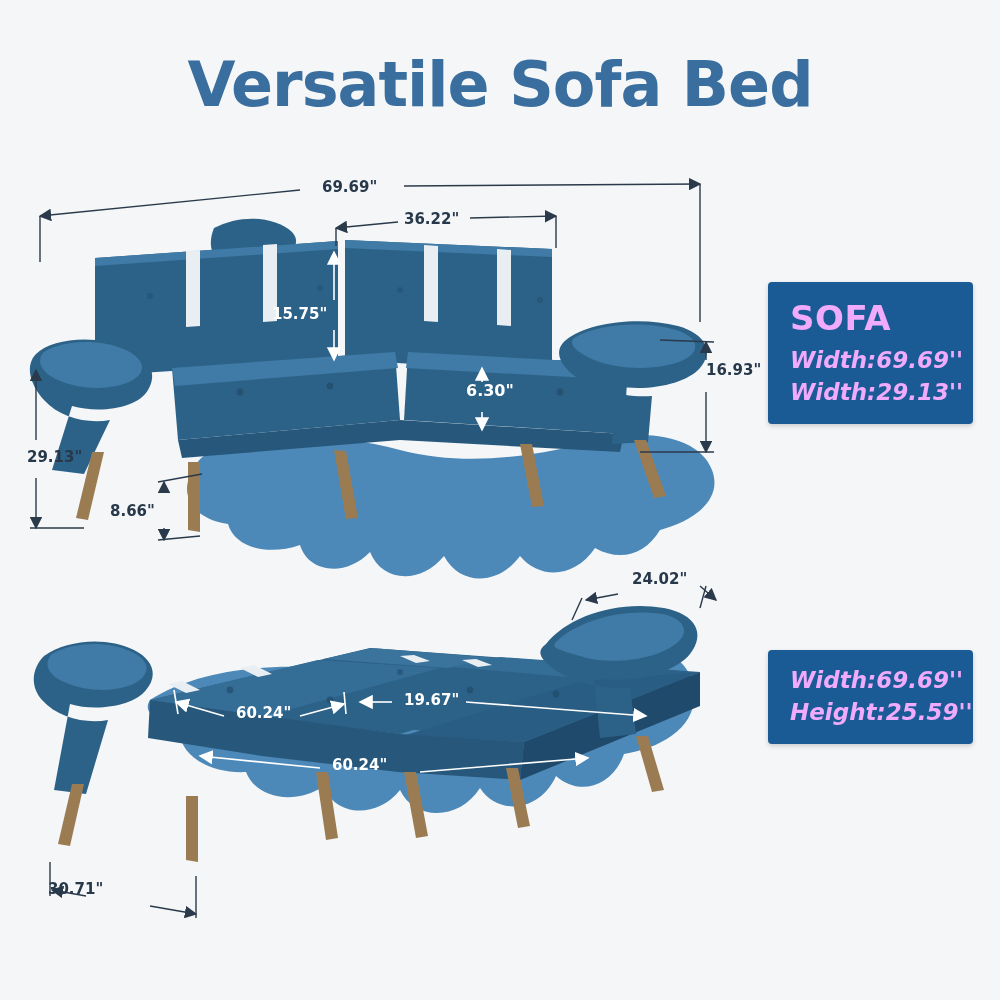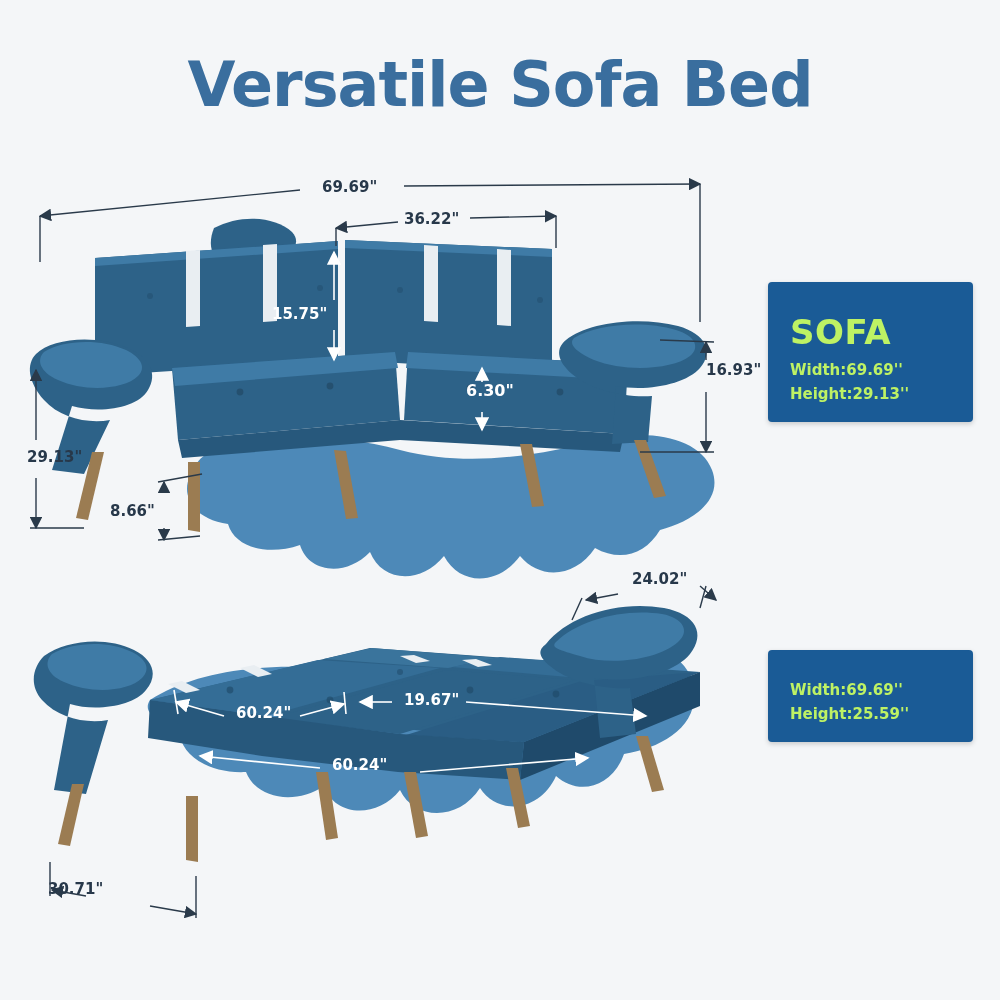--- a/index.html
+++ b/index.html
@@ -20,34 +20,35 @@
     font-size:62px;
     font-weight:700;
     color:#3a6e9e;
     letter-spacing:-1px;
     font-family:"DejaVu Sans","Liberation Sans",sans-serif;
   }
 
   .spec-card{
     position:absolute;
     background:#1a5b96;
-    color:#bef264;
+    color:#f0abfc;
     border-radius:4px;
     box-shadow:0 2px 5px rgba(0,0,0,.18);
-    padding:28px 0 16px 0;
+    padding:14px 0 16px 0;
   }
   .spec-card .card-title{
     font-size:34px;font-weight:700;
     padding:2px 0 6px 22px;
     letter-spacing:.5px;
   }
   .spec-card .card-line{
-    font-size:15px;font-weight:700;
+    font-size:23px;font-weight:700;
     padding:3px 0 3px 22px;
     white-space:nowrap;
+    font-style:italic;
   }
   #card-sofa{left:768px;top:282px;width:205px;}
   #card-bed{left:768px;top:650px;width:205px;}
 
   .dim-label{
     position:absolute;
     font-size:15px;
     font-weight:700;
     color:#27384a;
     white-space:nowrap;
@@ -265,21 +266,21 @@
 
   <div class="dim-label" style="left:632px;top:570px;">24.02"</div>
   <div class="dim-label white" style="left:236px;top:704px;">60.24"</div>
   <div class="dim-label white" style="left:404px;top:691px;">19.67"</div>
   <div class="dim-label white" style="left:332px;top:756px;">60.24"</div>
   <div class="dim-label" style="left:48px;top:880px;">30.71"</div>
 
   <div class="spec-card" id="card-sofa">
     <div class="card-title">SOFA</div>
     <div class="card-line">Width:69.69''</div>
-    <div class="card-line">Height:29.13''</div>
+    <div class="card-line">Width:29.13''</div>
   </div>
 
   <div class="spec-card" id="card-bed">
     <div class="card-line">Width:69.69''</div>
     <div class="card-line">Height:25.59''</div>
   </div>
 
 </div>
 
 </body></html>

